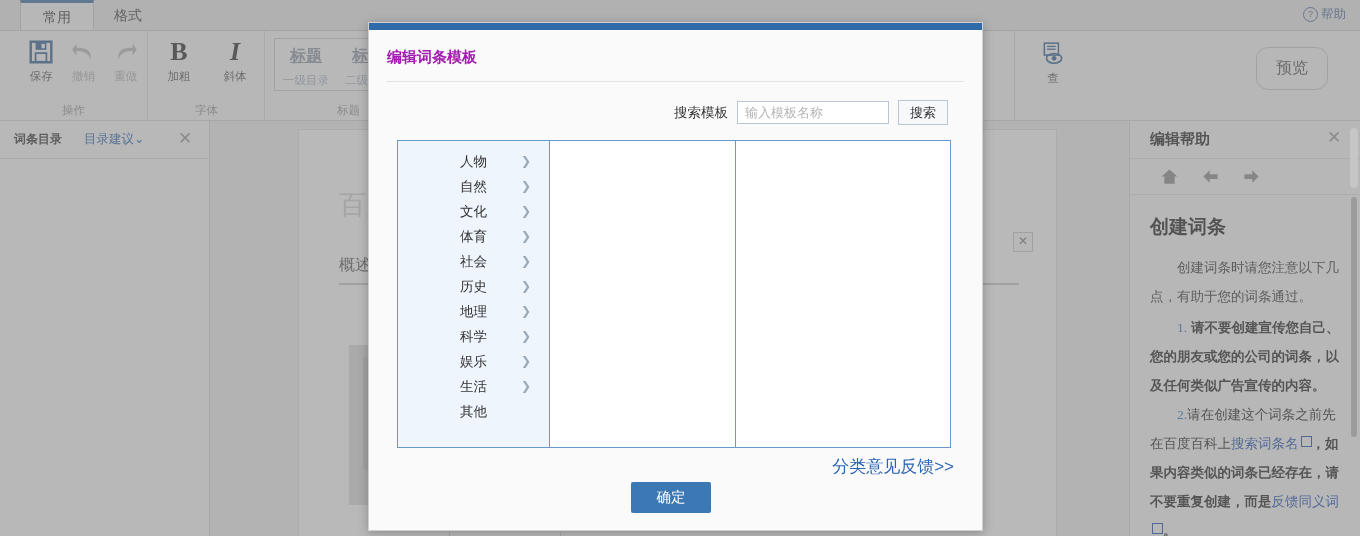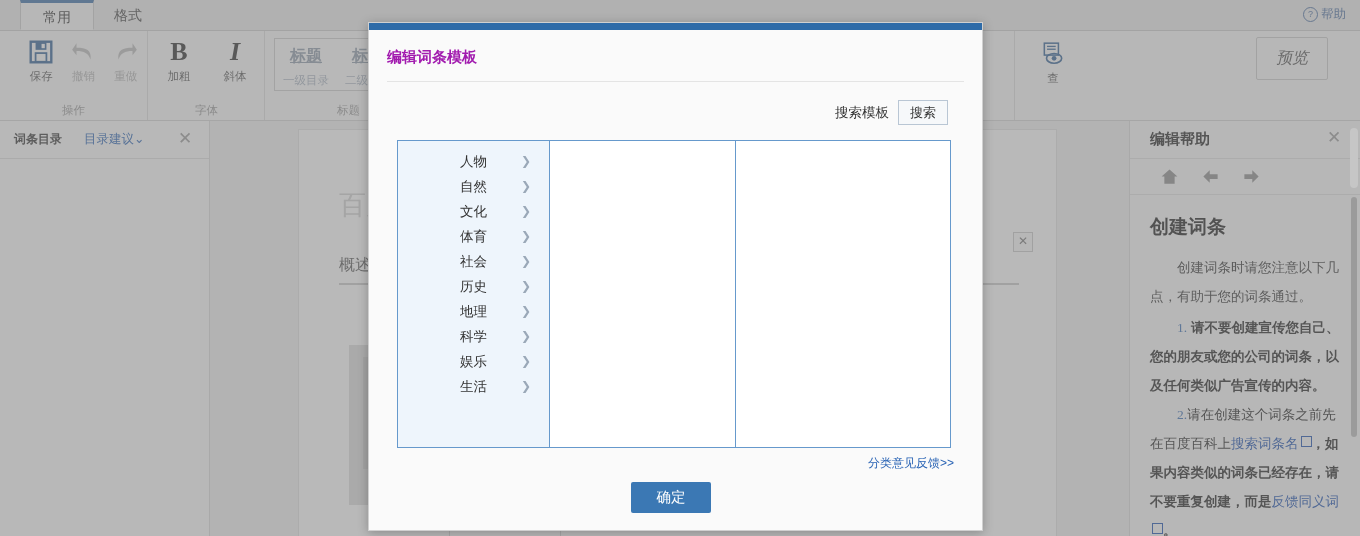--- a/index.html
+++ b/index.html
@@ -33,22 +33,22 @@
   .cmd.disabled .glyph{color:#bdbdbd;}
   .cmd.bi .glyph{font-size:26px;color:#2b2b2b;font-family:"Liberation Serif",serif;font-weight:bold;}
   .cmd.bi.ital .glyph{font-style:italic;}
   .head-box{border:1px solid #cfcfcf;display:flex;padding:2px 0;margin-top:3px;background:#fdfdfd;}
   .head-item{width:62px;text-align:center;color:#9aa7b5;}
   .head-item .h1{font-size:16px;font-weight:bold;color:#8e9bab;text-decoration:underline;display:block;padding:5px 0 3px;}
   .head-item .h2{font-size:11.5px;color:#a9b4c2;}
   .rightcmds{position:absolute;right:0;top:0;height:89px;width:345px;border-left:1px solid #dedede;}
   .btn-primary{position:absolute;top:22px;right:145px;width:72px;height:43px;background:#3b6fa8;color:#fff;font-size:16px;
       border:none;border-radius:2px;cursor:pointer;}
-  .btn-ghost{position:absolute;top:6px;right:32px;width:72px;height:43px;background:#fafafa;color:#555;font-size:16px;
-      border:1px solid #cdcdcd;border-radius:2px;cursor:pointer;font-style:italic;}
+  .btn-ghost{position:absolute;top:16px;right:32px;width:72px;height:43px;background:#fafafa;color:#555;font-size:16px;
+      border:1px solid #cdcdcd;border-radius:12px;cursor:pointer;}
 
   
   .left-panel{position:absolute;left:0;top:121px;width:209px;height:415px;background:#fdfdfd;border-right:1px solid #dcdcdc;}
   .lp-head{height:37px;border-bottom:1px solid #e0e0e0;display:flex;align-items:center;position:relative;}
   .lp-title{font-size:12px;font-weight:bold;color:#333;margin-left:14px;}
   .lp-link{font-size:12.5px;color:#2a64b5;margin-left:22px;cursor:pointer;}
   .lp-x{position:absolute;right:16px;top:10px;width:16px;height:16px;color:#9b9b9b;font-size:17px;line-height:15px;text-align:center;cursor:pointer;}
 
   
   .canvas{position:absolute;left:210px;top:121px;right:231px;bottom:0;background:#f1f1f1;overflow:hidden;}
@@ -94,21 +94,21 @@
   .search-input::placeholder{color:#b5b5b5;}
   .search-btn{width:50px;height:25px;background:#f6f8fa;border:1px solid #b9c6d4;font-size:13px;color:#333;cursor:pointer;}
   .picker{position:absolute;left:28px;top:117px;width:554px;height:308px;border:1px solid #6699cc;display:flex;background:#0f766e;box-sizing:border-box;}
   .col{height:100%;box-sizing:border-box;overflow:hidden;}
   .col1{width:152px;background:#eef5fc;border-right:1px solid #6699cc;padding-top:8px;}
   .col2{width:186px;background:#fff;border-right:1px solid #6699cc;}
   .col3{flex:1;background:#fff;}
   .cat{height:25px;line-height:25px;display:flex;align-items:center;justify-content:center;font-size:13.5px;color:#333;
       cursor:pointer;position:relative;}
   .cat .chev{position:absolute;right:18px;color:#9aa8b8;font-size:12px;}
-  .feedback{position:absolute;right:28px;top:432px;font-size:12px;color:#2a64b5;cursor:pointer;}
+  .feedback{position:absolute;right:28px;top:432px;font-size:17px;color:#2a64b5;cursor:pointer;}
   .ok-btn{position:absolute;left:262px;top:459px;width:80px;height:31px;background:#3b78b4;color:#fff;font-size:14.5px;
       border:none;border-radius:2px;cursor:pointer;}
 </style>
 </head>
 <body>
 
 <div class="app">
 
   <div class="backdrop">
 
@@ -270,20 +270,21 @@
   <div class="dim"></div>
   <div class="page-scroll"></div>
 
   <div class="modal">
     <div class="modal-bar"></div>
     <div class="modal-title">编辑词条模板</div>
     <div class="modal-sep"></div>
 
     <div class="search-row">
       <span class="search-label">搜索模板</span>
+      <input class="search-input" type="text" placeholder="输入模板名称" style="">
       <button class="search-btn">搜索</button>
     </div>
 
     <div class="picker">
       <div class="col col1">
         <div class="cat">
           <span>人物</span>
           <span class="chev">❯</span>
         </div>
         <div class="cat">
@@ -314,20 +315,23 @@
           <span>科学</span>
           <span class="chev">❯</span>
         </div>
         <div class="cat">
           <span>娱乐</span>
           <span class="chev">❯</span>
         </div>
         <div class="cat">
           <span>生活</span>
           <span class="chev">❯</span>
+        </div>
+        <div class="cat">
+          <span>其他</span>
         </div>
       </div>
       <div class="col col2"></div>
       <div class="col col3"></div>
     </div>
 
     <div class="feedback">分类意见反馈&gt;&gt;</div>
     <button class="ok-btn">确定</button>
   </div>
 

